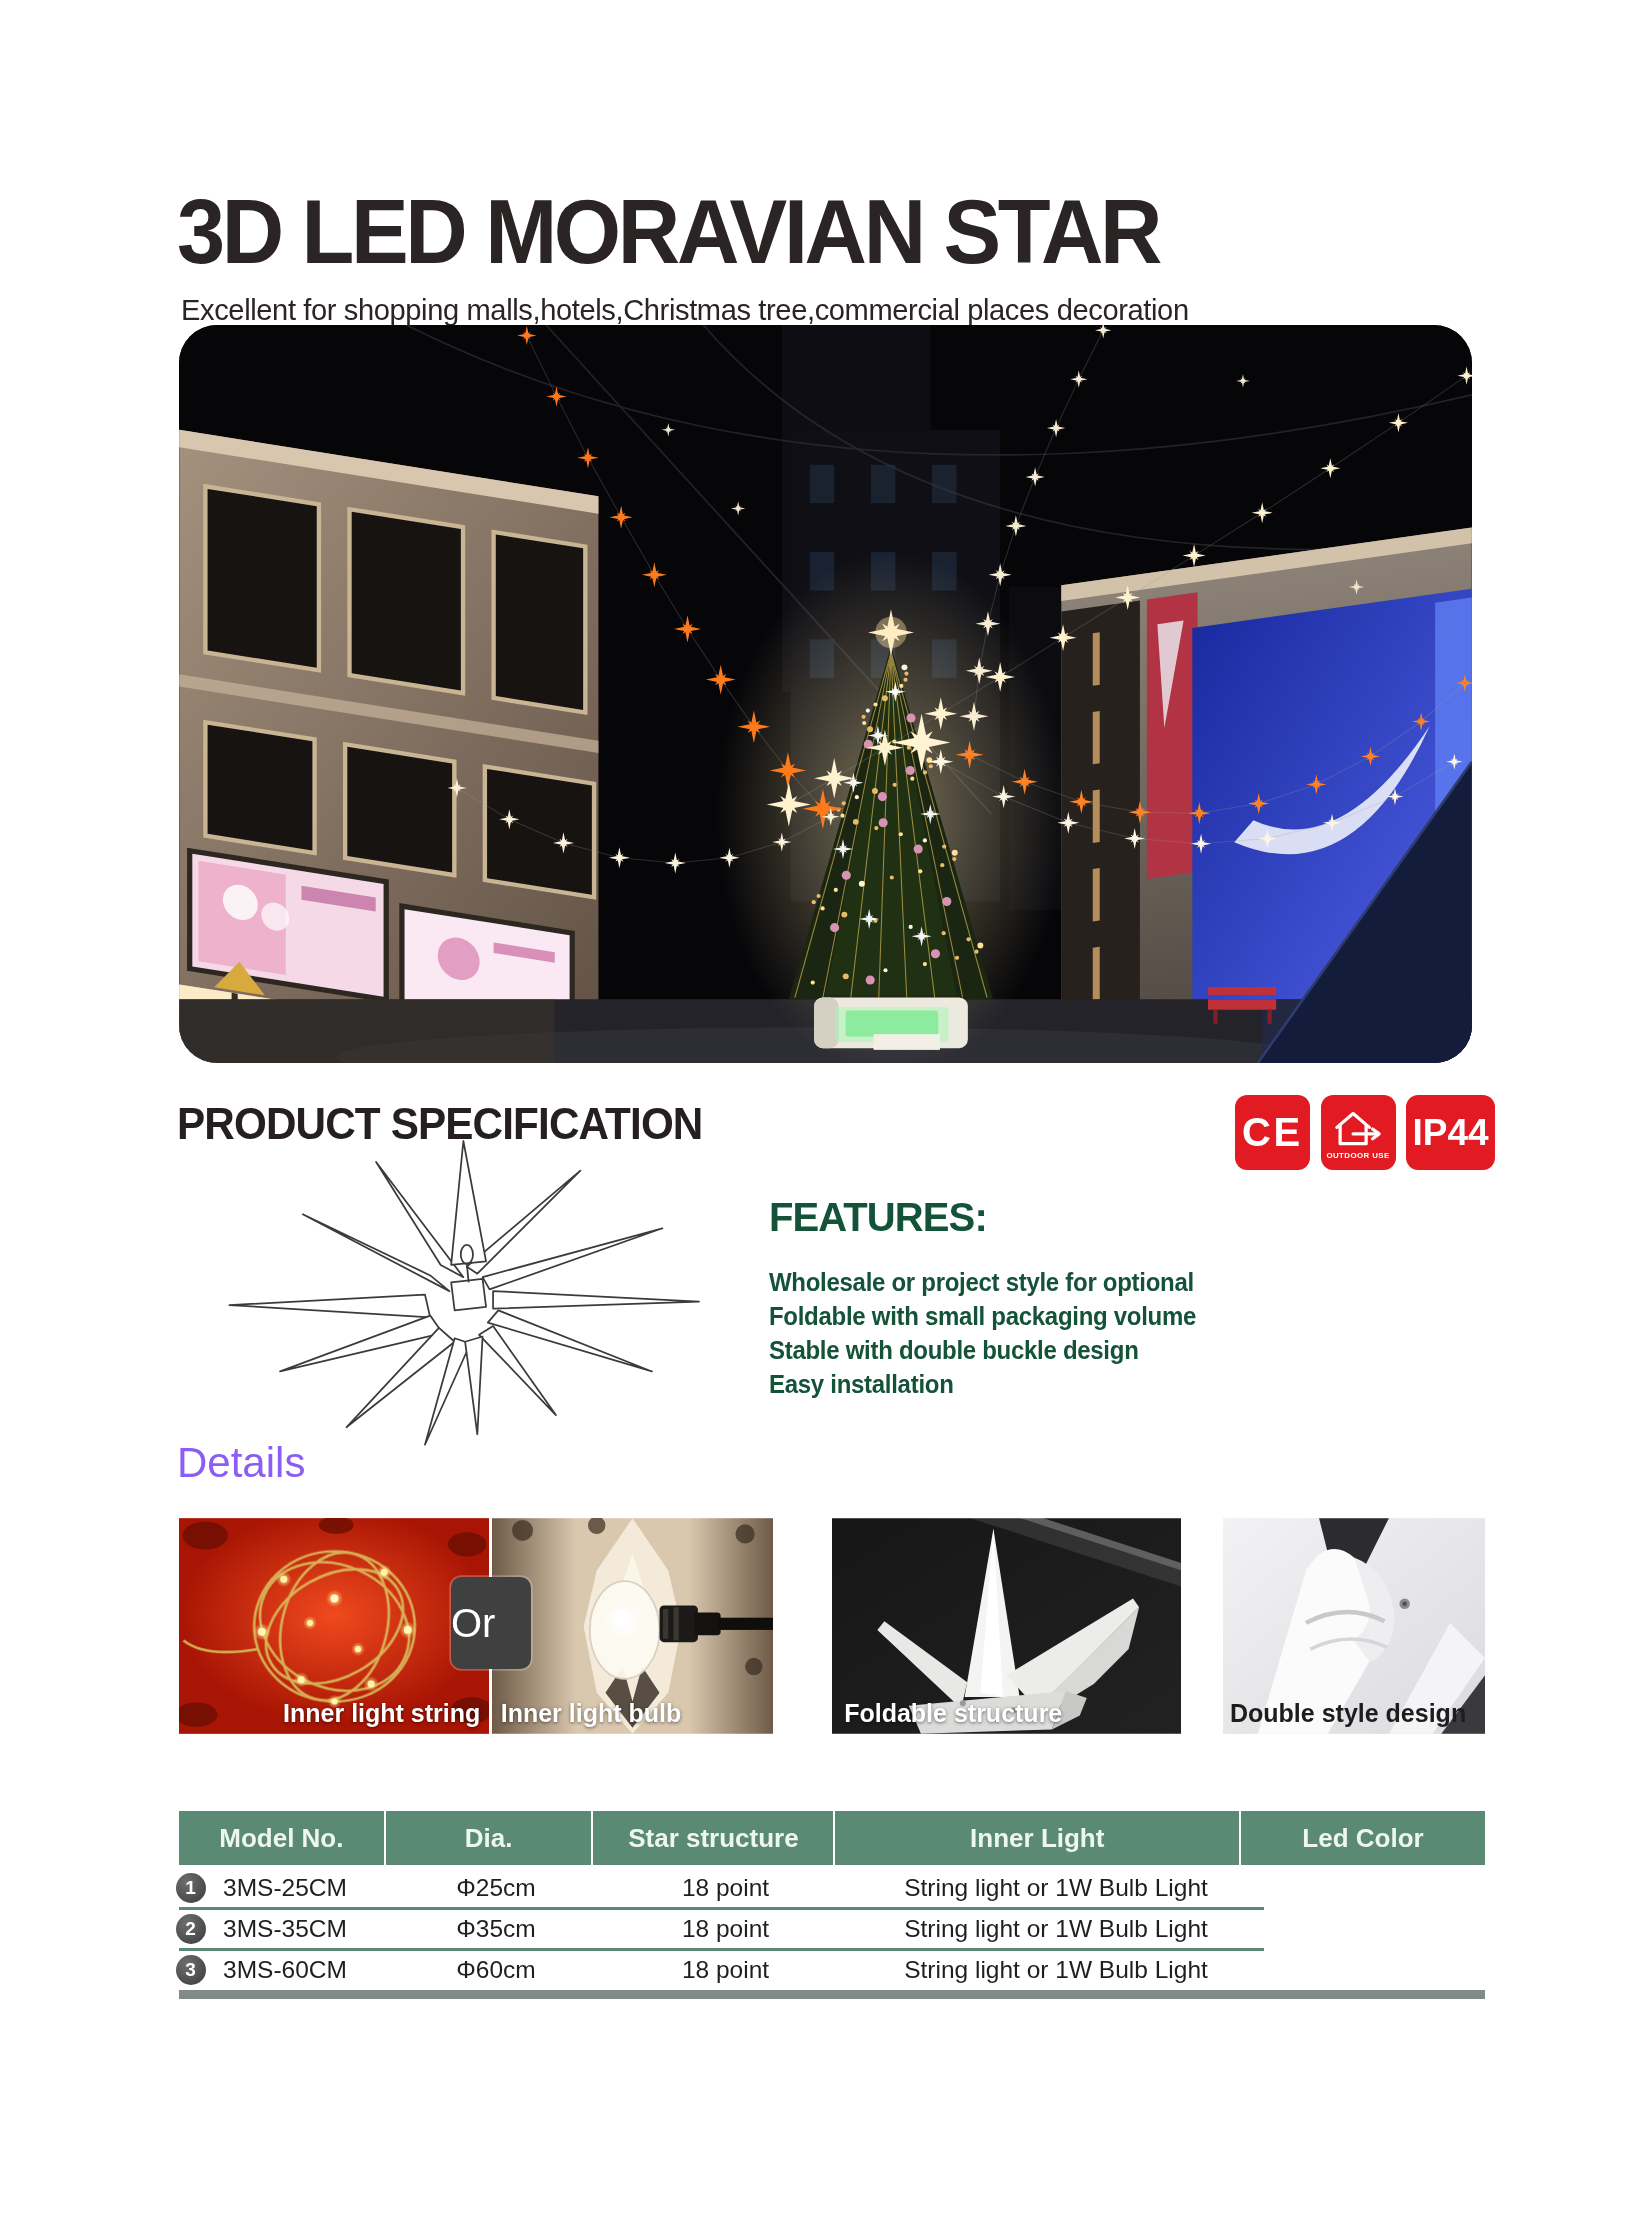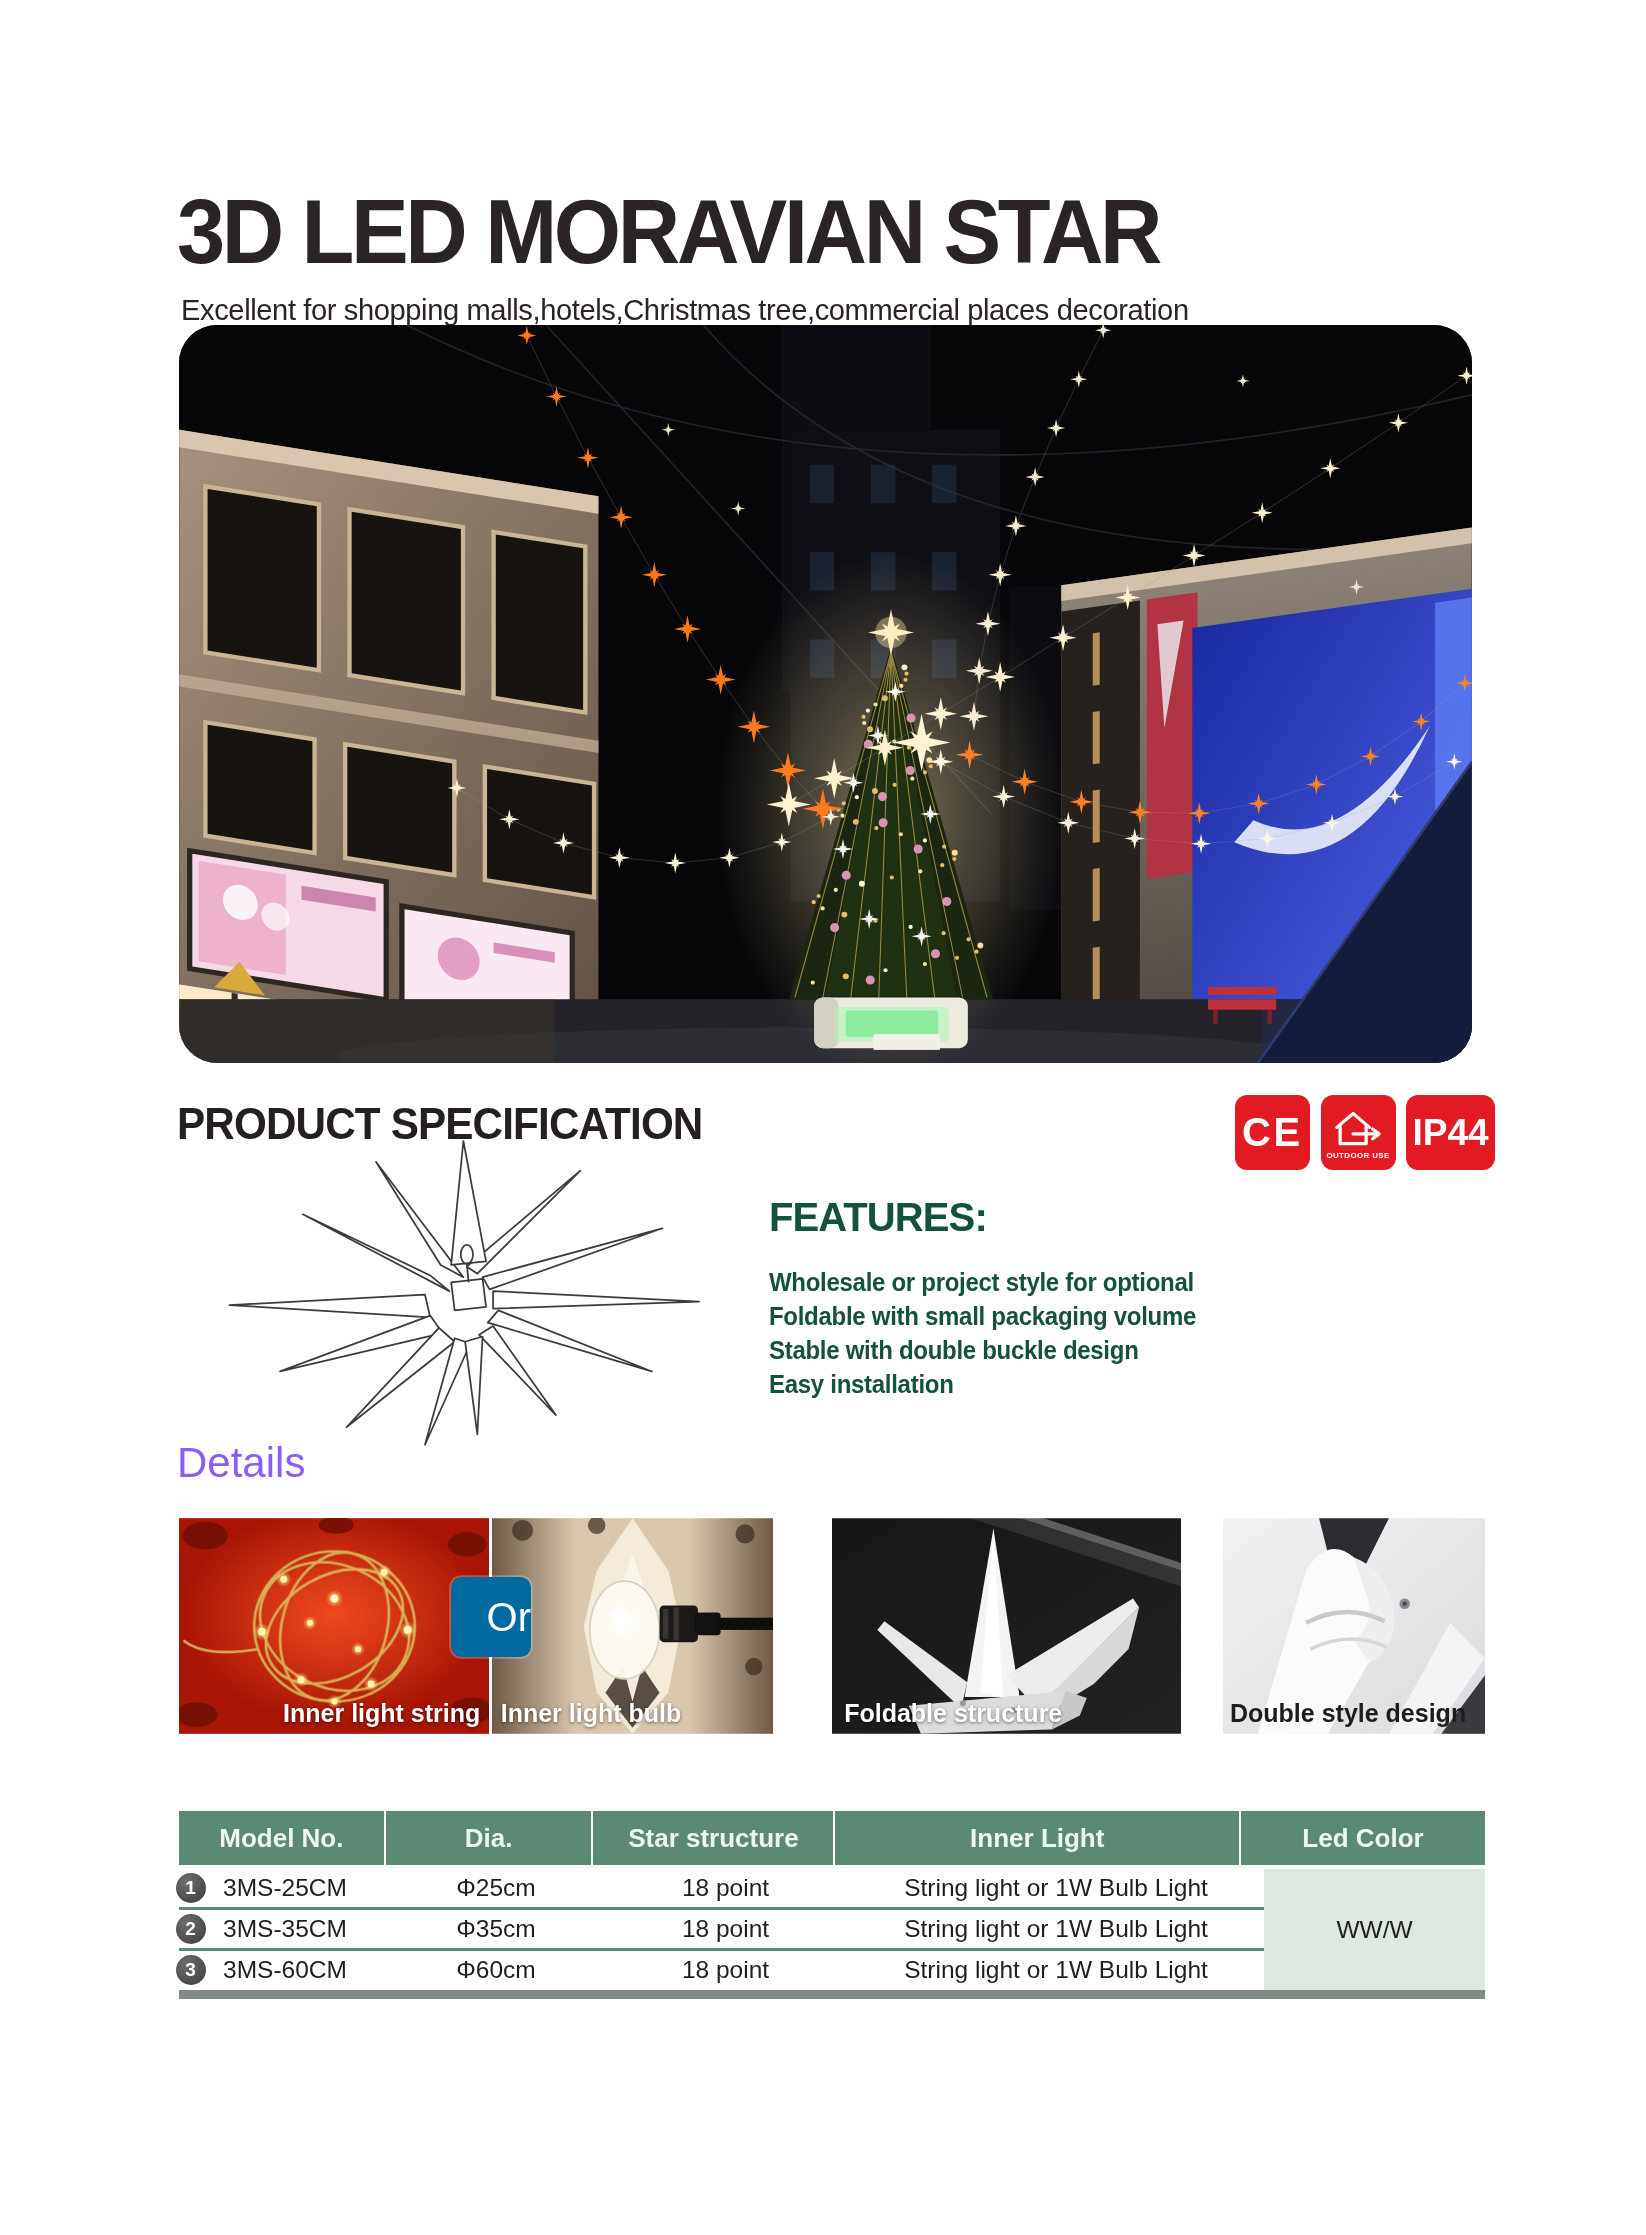--- a/index.html
+++ b/index.html
@@ -47,22 +47,22 @@
   .features-item { font-size:25px; font-weight:700; line-height:34px; letter-spacing:-0.3px;
                    transform:scaleX(.96); transform-origin:left top; white-space:nowrap; }
 
   
   .details-heading { position:absolute; left:177px; top:1439px; font-size:42px; font-weight:400; color:#8b5cf6; }
   .dphoto { position:absolute; top:1518px; height:216px; overflow:hidden; }
   .dphoto svg { display:block; }
   .dlabel { position:absolute; bottom:6.1px; font-size:25px; font-weight:700; color:#fff;
             text-shadow:0 0.9px 3.5px rgba(0,0,0,.55); white-space:nowrap; }
   .dlabel-dark { color:#1d1d1d; text-shadow:none; }
-  .or-badge { position:absolute; left:451px; top:1577px; width:80px; height:80px; background:#0369a1;
-              border-radius:10.5px; display:flex; align-items:center; justify-content:flex-end;
+  .or-badge { position:absolute; left:451px; top:1577px; width:80px; height:92px; background:#404040;
+              border-radius:10.5px; display:flex; align-items:center; justify-content:flex-start;
               color:#fff; font-size:40px; box-shadow:0 0 0 1.7px rgba(255,255,255,.25); }
 
   
   .spec-table { position:absolute; left:179px; top:1811px; width:1306px; }
   .t-head { display:flex; height:54px; background:#5a8a73; }
   .t-hcell { display:flex; align-items:center; justify-content:center; color:#eef6f0; font-size:26px;
              font-weight:700; border-right:2.6px solid #ffffff; }
   .t-hcell:last-child { border-right:none; }
   .t-body { position:relative; margin-top:4.4px; height:121px; }
   .t-row { display:flex; height:38px; align-items:center; }
@@ -617,19 +617,18 @@
       <div class="t-sep"></div>
       <div class="t-row">
         <div class="t-cell t-cell-model" style="width:211px;">
           <span class="num-circle">3</span>
           <span class="model-text">3MS-60CM</span>
         </div>
         <div class="t-cell" style="width:212px;">Φ60cm</div>
         <div class="t-cell" style="width:247px;">18 point</div>
         <div class="t-cell" style="width:414px;">String light or 1W Bulb Light</div>
       </div>
-      <div class="led-cell">WW/W</div>
     </div>
     <div class="t-bottom"></div>
   </div>
 
 </div>
 
 
 </body></html>

